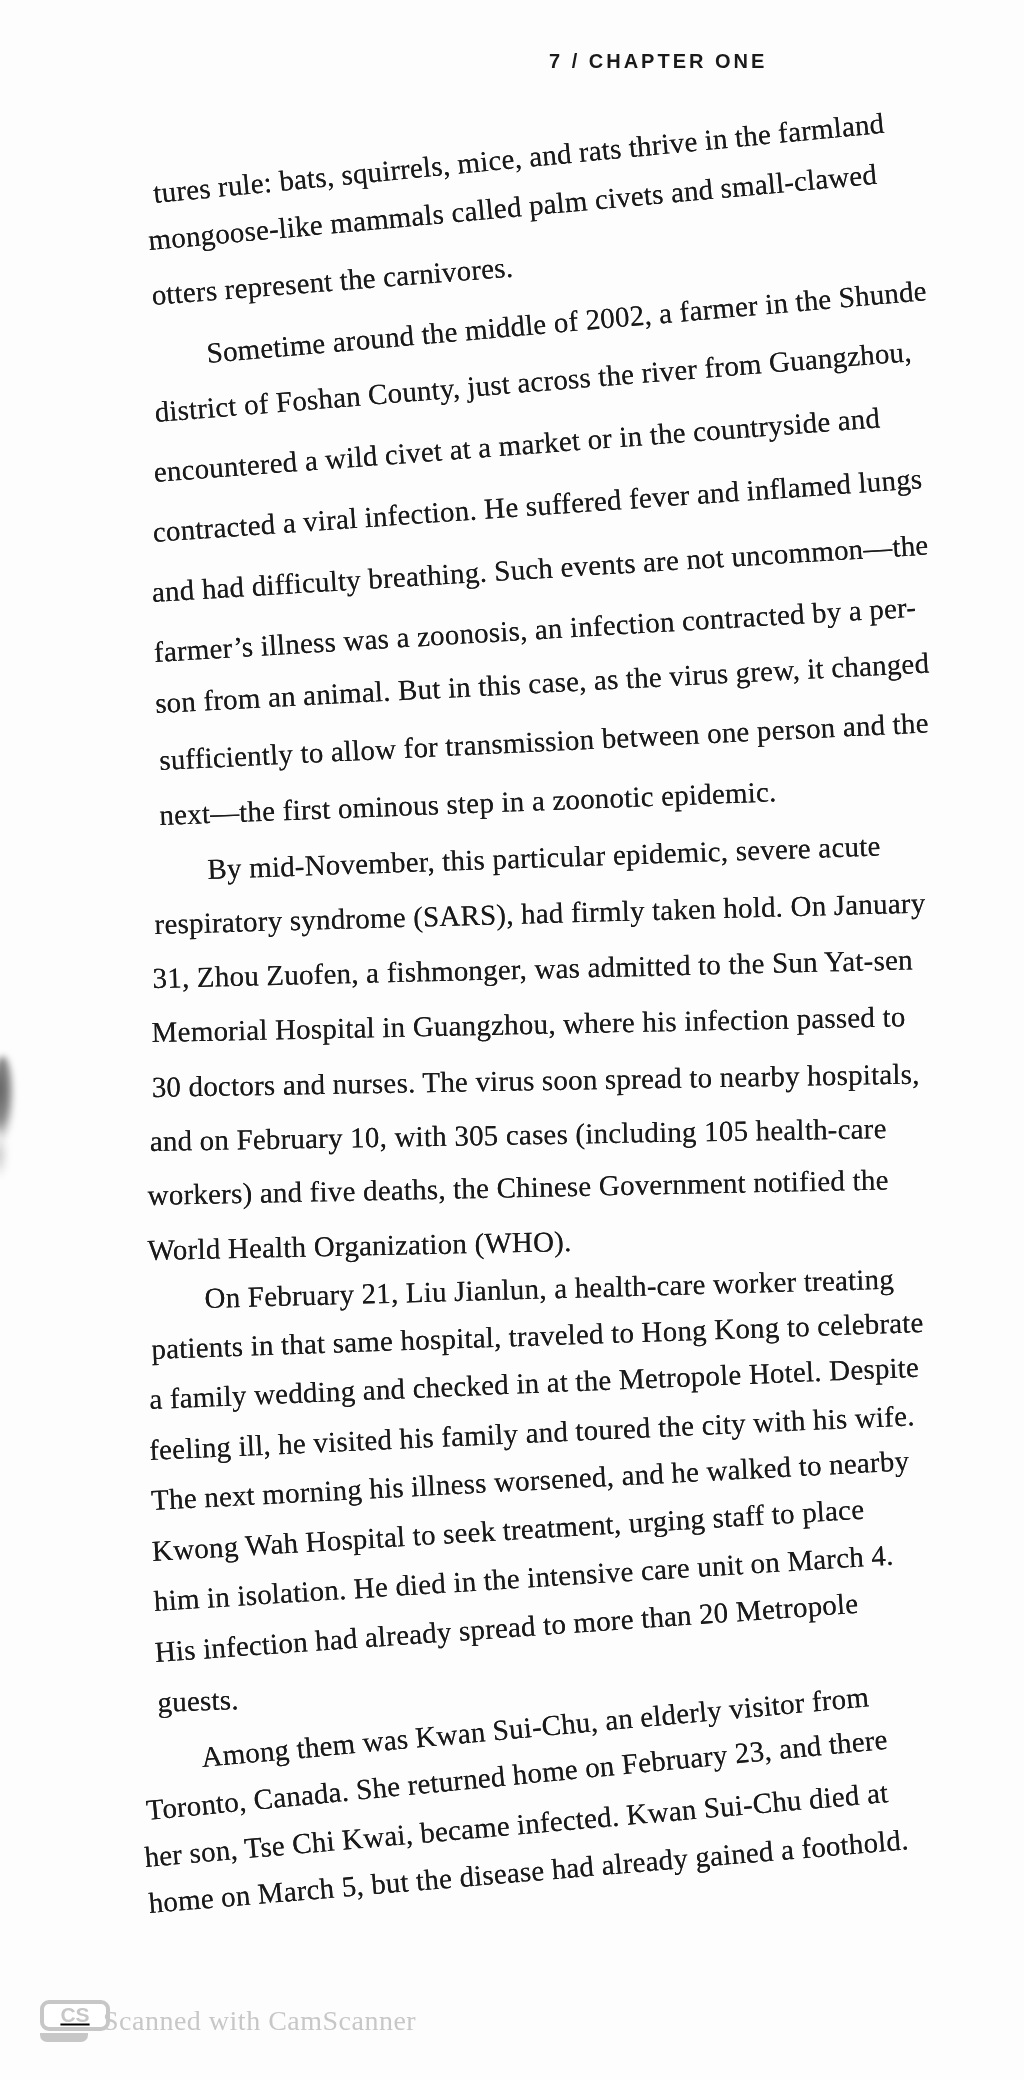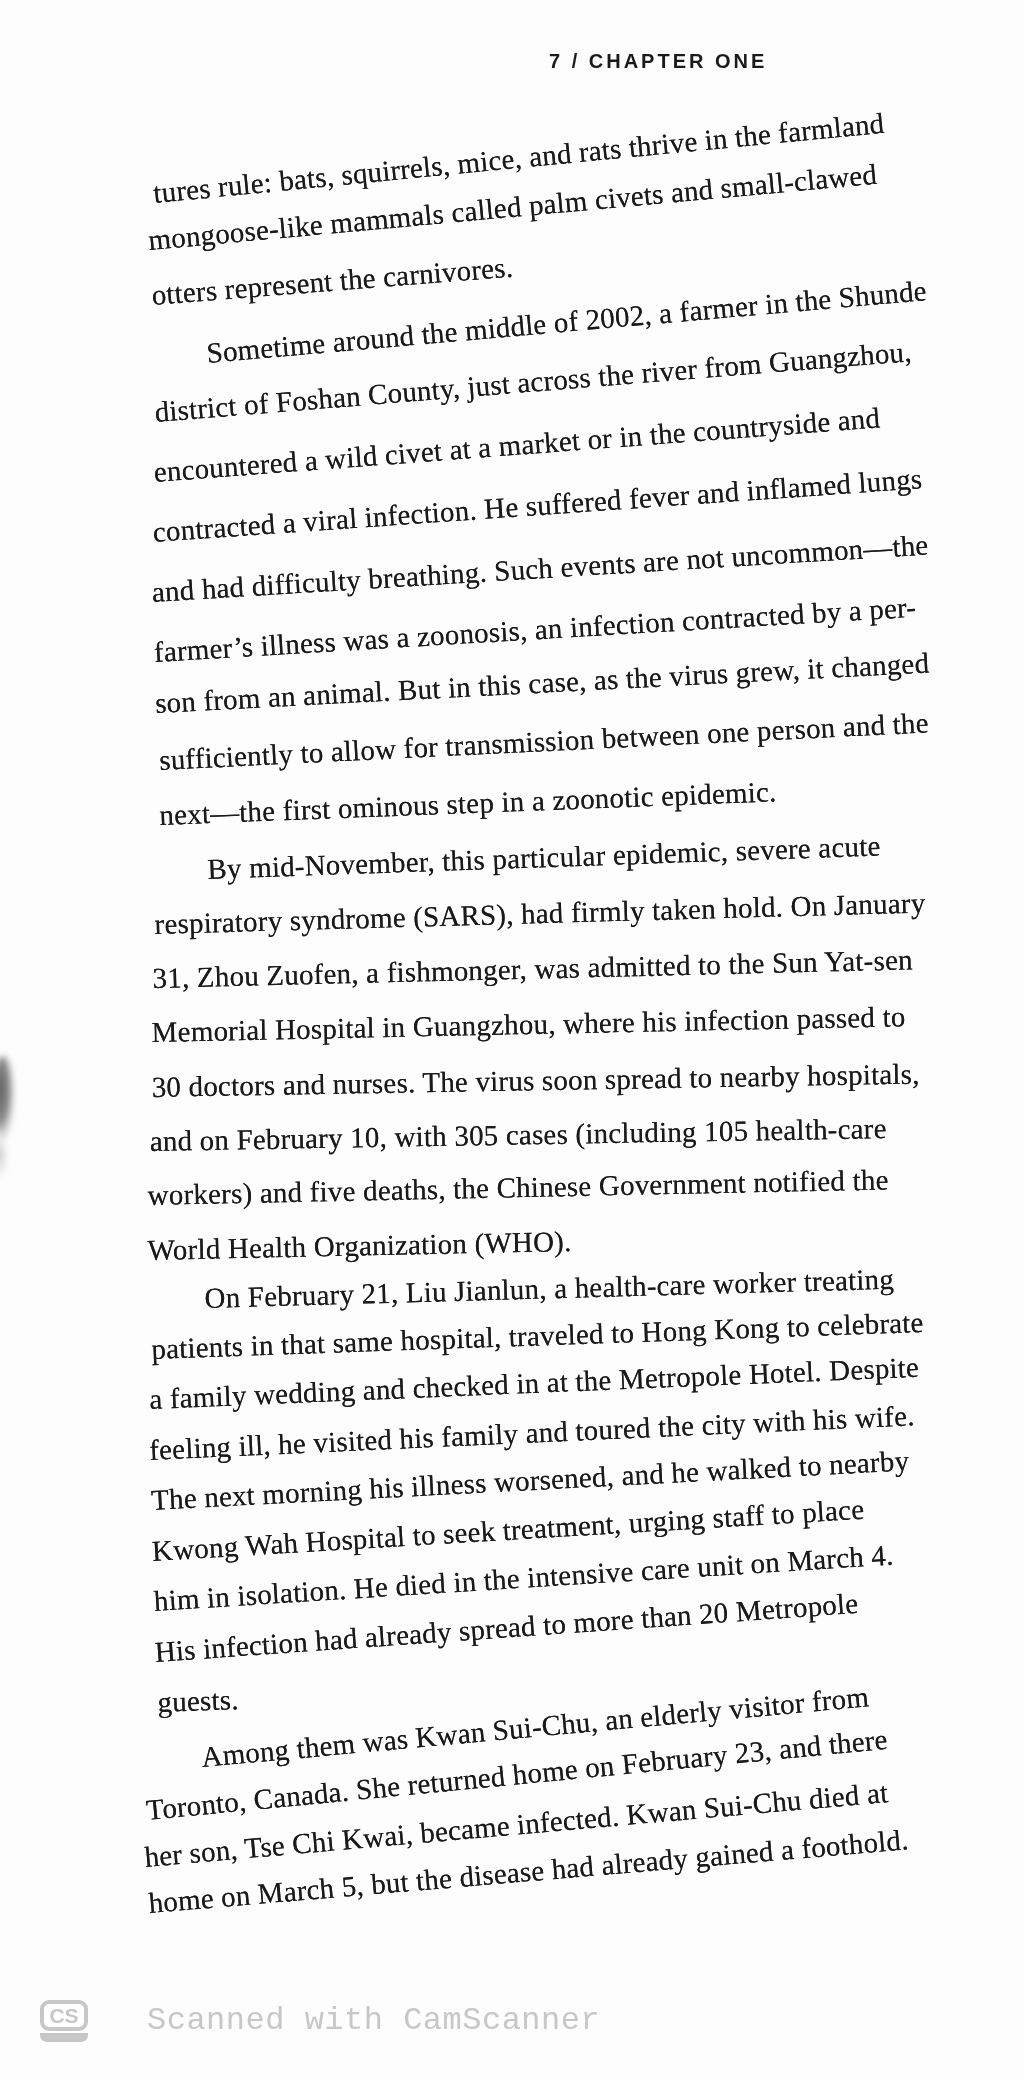--- a/index.html
+++ b/index.html
@@ -53,48 +53,47 @@
   }
   .watermark{
     position:absolute;
     left:40px;top:2000px;
     display:flex;
     align-items:flex-start;
   }
   .cs-icon{width:48px;margin-right:15px;}
   .cs-box{
     box-sizing:border-box;
-    width:48px;height:31px;
+    width:70px;height:31px;
     border:4px solid var(--wm);
     border-radius:9px;
     background:#fff;
-    display:flex;align-items:center;justify-content:center;
+    display:flex;align-items:flex-start;justify-content:center;text-decoration:underline;
   }
   .cs-box span{
     font-family:"Liberation Sans", sans-serif;
     font-weight:700;
     font-size:21px;
     line-height:1;
     color:var(--wm);
     transform:translateY(-0.5px);
   }
   .cs-strip{
     width:48px;height:9px;
     margin-top:2px;
     background:var(--wm);
     border-radius:0 0 7px 7px;
   }
   .wm-text{
-    font-family:Liberation Mono, monospace;
-    font-size:32px;
+    font-family:Liberation Serif, serif;
+    font-size:28px;
     line-height:42px;
     color:var(--wm);
     letter-spacing:0.5px;
     white-space:nowrap;
-    margin-left:44px;
   }
 </style>
 </head>
 <body>
 
 <div class="page">
 
   <div class="header">7 / CHAPTER ONE</div>
 
   <div id="text-block">

